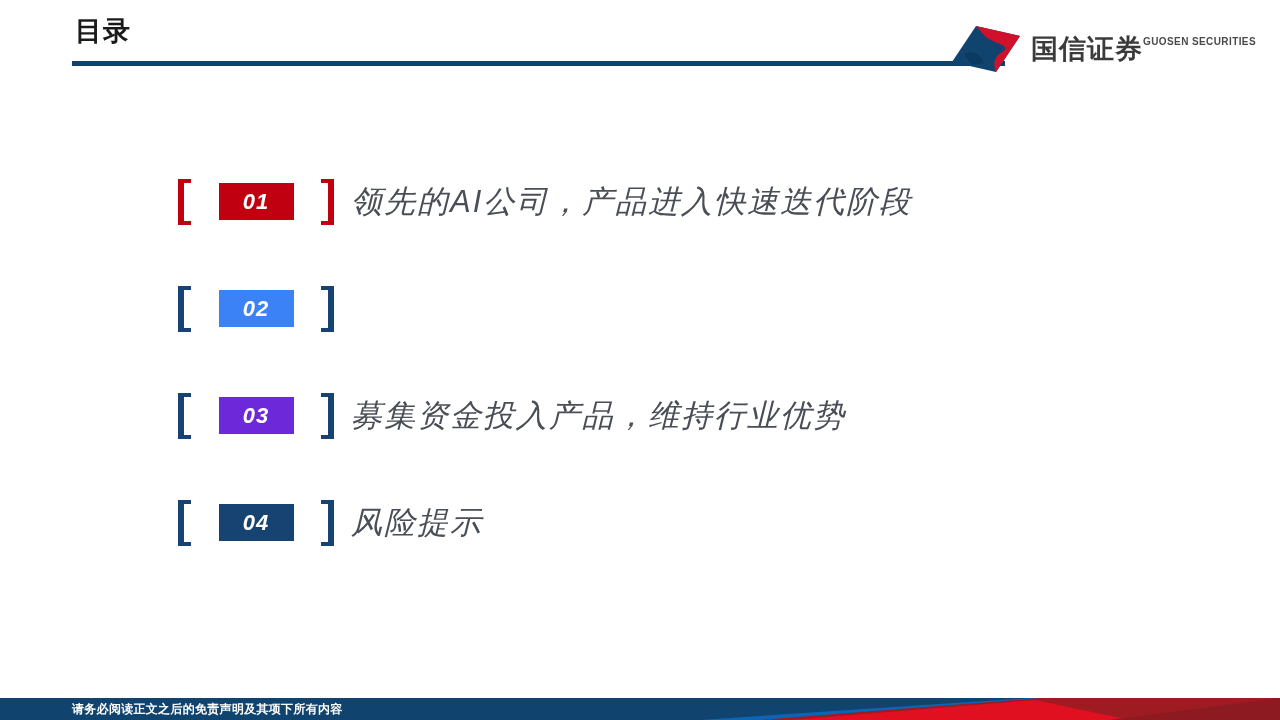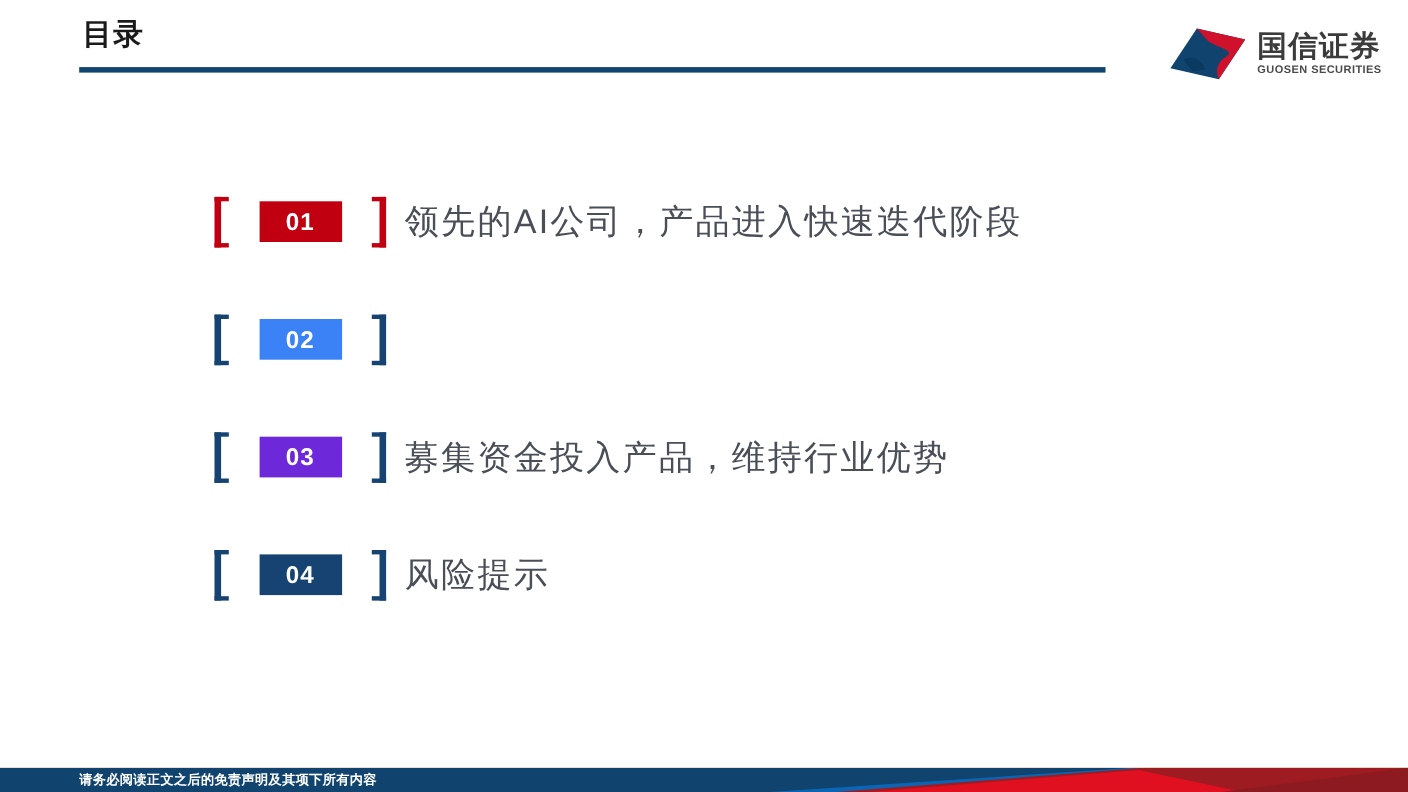--- a/index.html
+++ b/index.html
@@ -32,21 +32,21 @@
   #logo {
     position:absolute;
     right:24px; top:20px;
     height:58px;
     display:flex;
     align-items:center;
     gap:9px;
   }
   #logo-mark { width:72px; height:52px; flex:none; }
   #logo-text-wrap {
-    display:flex; flex-direction:column;
+    display:flex; flex-direction:row;
     align-items:flex-start;
     justify-content:center;
   }
   #logo-cn {
     font-size:27px;
     font-weight:bold;
     color:#3b3b3b;
     letter-spacing:1px;
     line-height:1.05;
   }
@@ -54,21 +54,21 @@
     font-size:10px;
     font-weight:bold;
     color:#4a4a4a;
     letter-spacing:0.4px;
     line-height:1.2;
     margin-top:1px;
     text-align:center;
   }
 
   
-  #toc { position:absolute; left:17px; top:148px; width:1044px; }
+  #toc { position:absolute; left:0; top:148px; width:1044px;font-style:italic; }
   .toc-item {
     position:relative;
     height:107px;
     display:flex;
     align-items:center;
   }
   .badge {
     position:relative;
     width:156px;
     height:46px;

